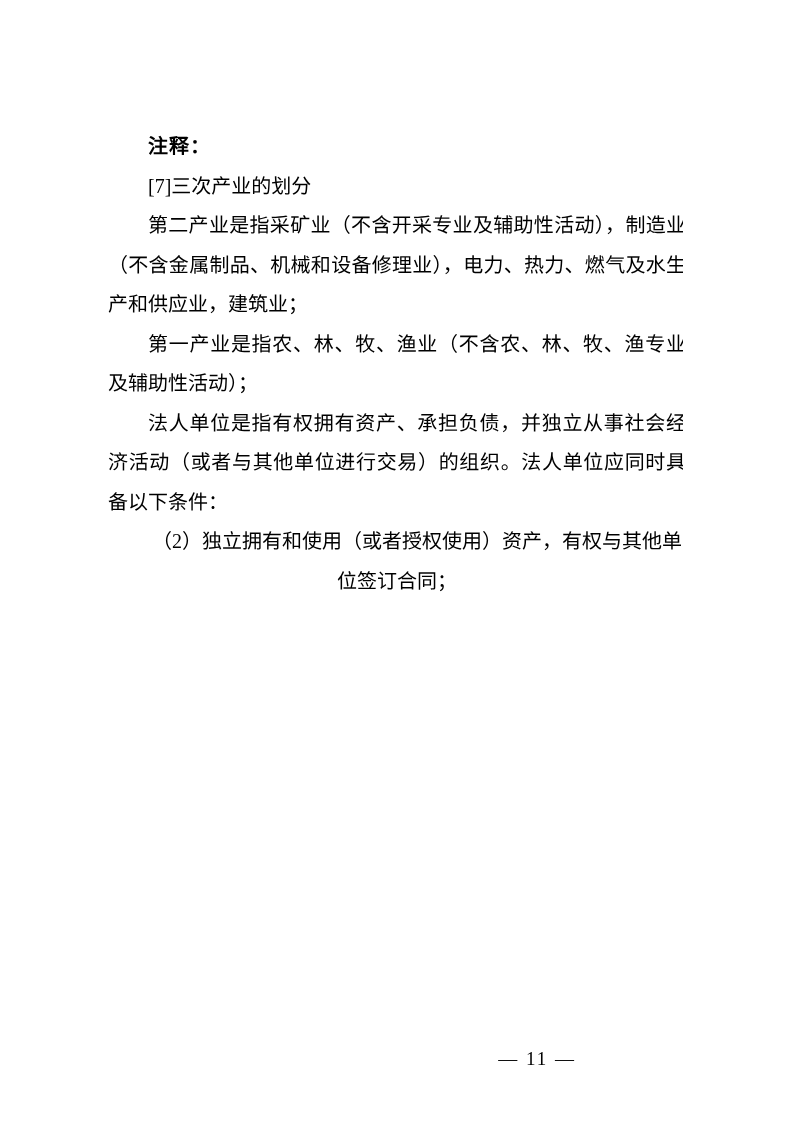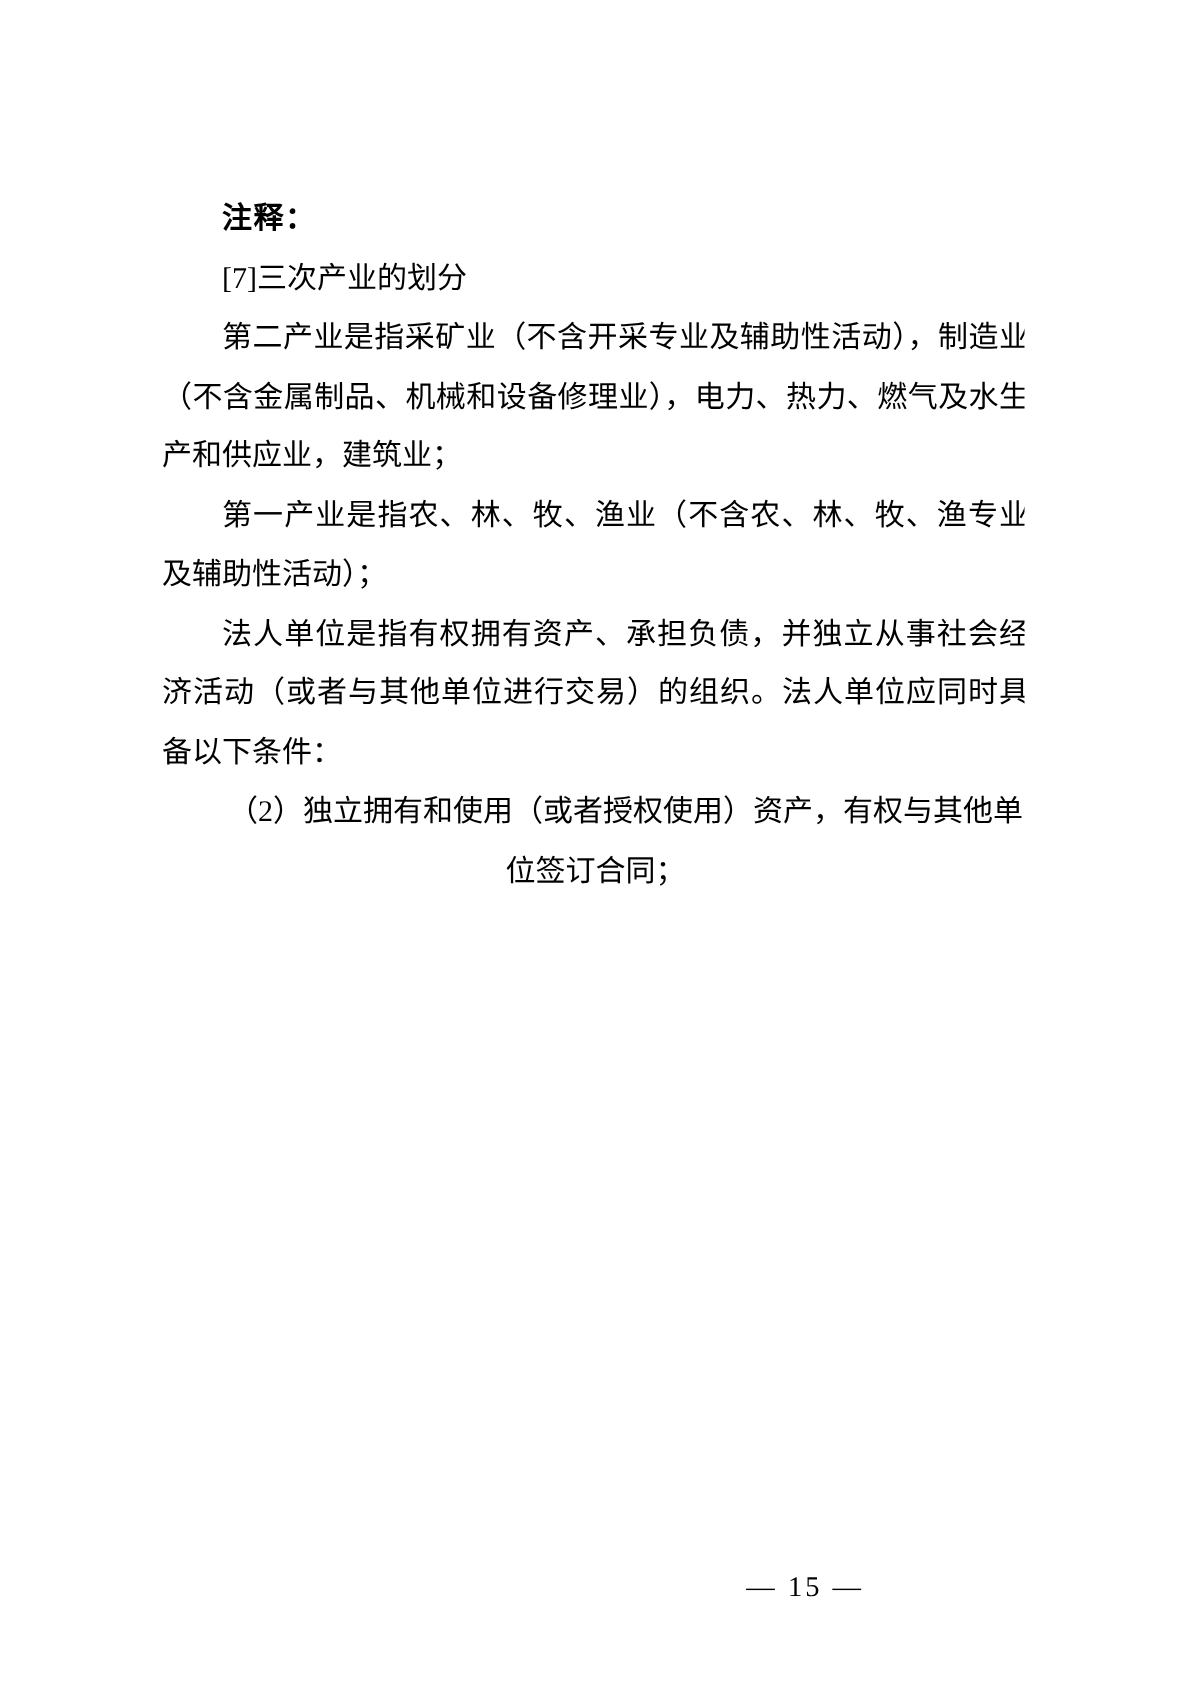--- a/index.html
+++ b/index.html
@@ -55,14 +55,14 @@
 
 <div class="page">
   <div class="content">
     <p class="heading">注释：</p>
     <p>[7]三次产业的划分</p>
     <p>第二产业是指采矿业（不含开采专业及辅助性活动），制造业（不含金属制品、机械和设备修理业），电力、热力、燃气及水生产和供应业，建筑业；</p>
     <p>第一产业是指农、林、牧、渔业（不含农、林、牧、渔专业及辅助性活动）；</p>
     <p>法人单位是指有权拥有资产、承担负债，并独立从事社会经济活动（或者与其他单位进行交易）的组织。法人单位应同时具备以下条件：</p>
     <p>（2）独立拥有和使用（或者授权使用）资产，有权与其他单位签订合同；</p>
   </div>
-  <div class="page-number">— 15 —</div>
+  <div class="page-number">— 11 —</div>
 </div>
 
 </body></html>

